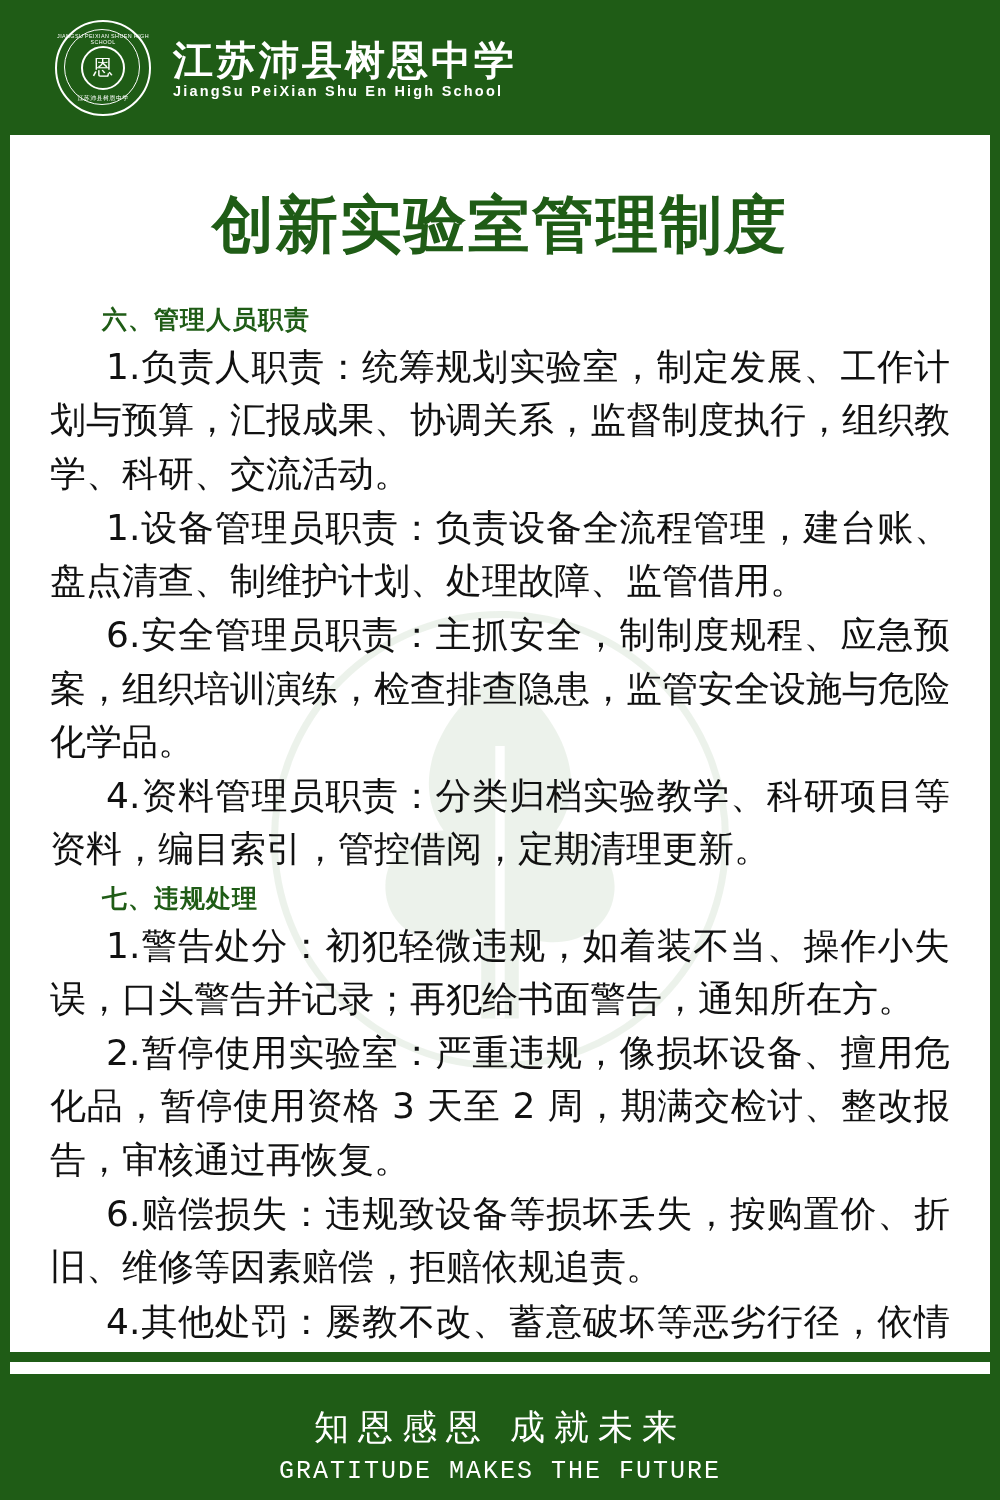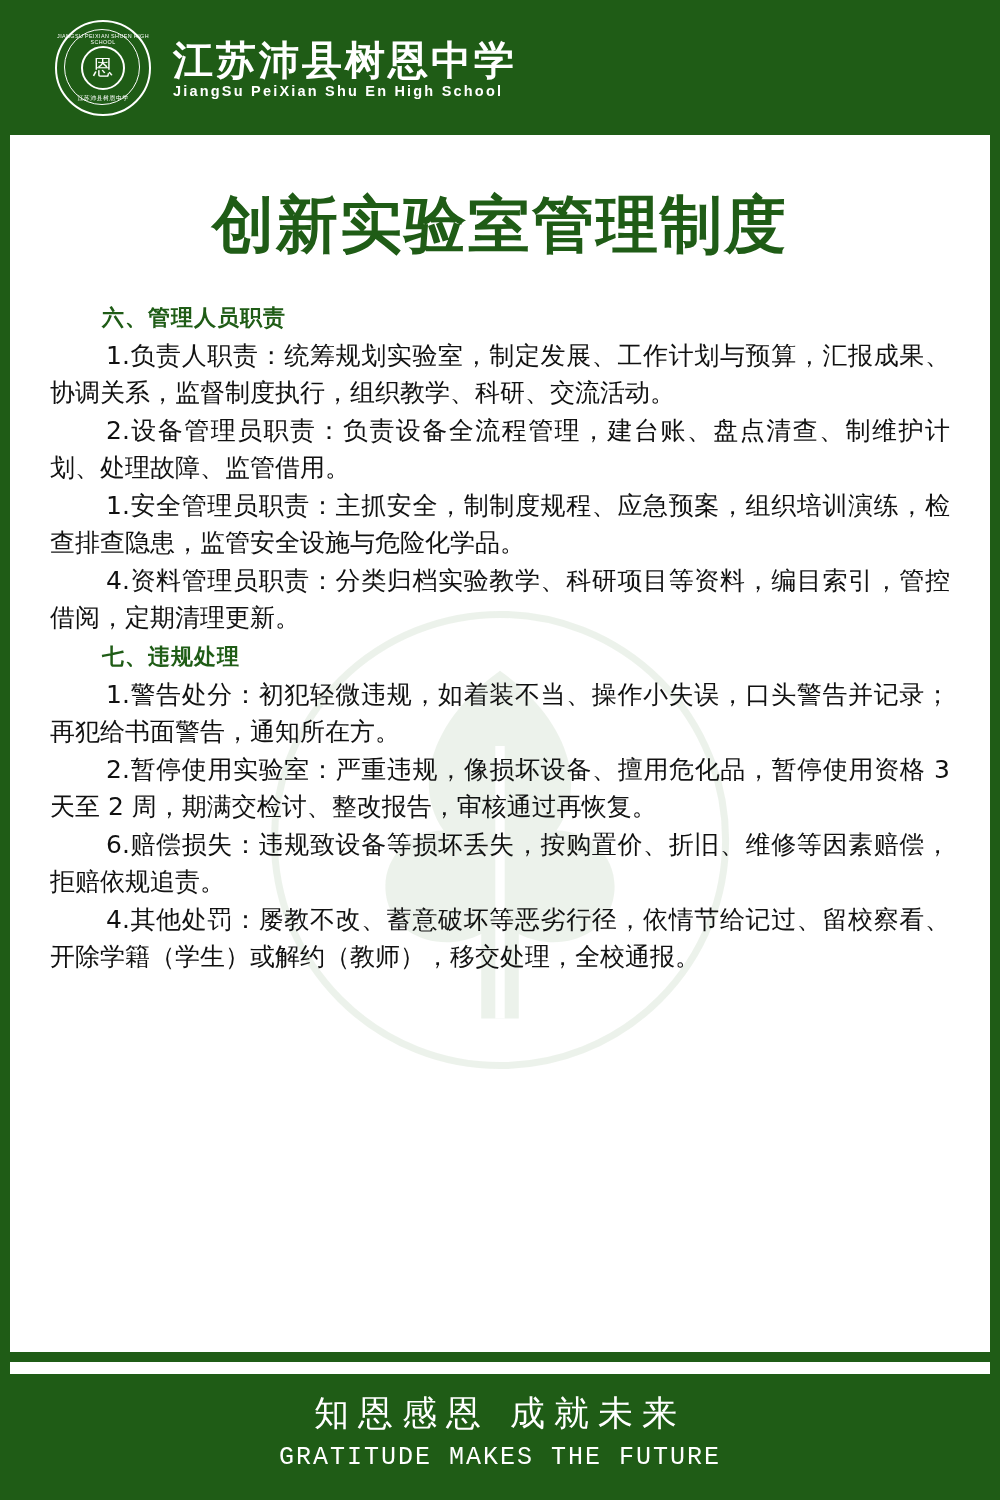--- a/index.html
+++ b/index.html
@@ -124,27 +124,27 @@
     margin-top: 48px;
   }
   .doc-body {
     position: relative;
     margin: 36px 40px 0 40px;
     font-family: "DejaVu Sans", sans-serif;
     color: #111111;
   }
   .sec-head {
     color: #1f5c16;
-    font-size: 22px;
+    font-size: 25px;
     font-weight: bold;
     margin: 6px 0 4px 52px;
     letter-spacing: 1px;
   }
   .para {
-    font-size: 25px;
+    font-size: 36px;
     line-height: 1.48;
     text-indent: 56px;
     margin: 0 0 1px 0;
     text-align: justify;
     letter-spacing: 0px;
   }
   
   .footer-rule {
     position: absolute;
     left: -10px;
@@ -160,21 +160,21 @@
     width: 1000px;
     height: 126px;
     background: #1f5c16;
     color: #ffffff;
     text-align: center;
   }
   .footer-cn {
     font-size: 35px;
     letter-spacing: 9px;
     font-family: "DejaVu Sans", sans-serif;
-    padding-top: 16px;
+    padding-top: 30px;
   }
   .footer-en {
     font-size: 25px;
     letter-spacing: 2px;
     font-family: Liberation Mono, monospace;
     margin-top: 6px;
   }
 </style>
 </head>
 <body>
@@ -201,22 +201,22 @@
       <path d="M100 28 C72 48 62 76 76 96 C60 96 48 110 52 126 C56 142 76 148 92 140 L92 176 L108 176 L108 140 C124 148 144 142 148 126 C152 110 140 96 124 96 C138 76 128 48 100 28 Z" fill="#6c9a62"></path>
       <path d="M100 60 L100 176" stroke="#ffffff" stroke-width="4" fill="none"></path>
     </svg>
 
     <div class="title">创新实验室管理制度</div>
 
     <div class="doc-body">
 
       <div class="sec-head">六、管理人员职责</div>
       <p class="para">1.负责人职责：统筹规划实验室，制定发展、工作计划与预算，汇报成果、协调关系，监督制度执行，组织教学、科研、交流活动。</p>
-      <p class="para">2.设备管理员职责：负责设备全流程管理，建台账、盘点清查、制维护计划、处理故障、监管借用。</p>
-      <p class="para">1.安全管理员职责：主抓安全，制制度规程、应急预案，组织培训演练，检查排查隐患，监管安全设施与危险化学品。</p>
+      <p class="para">1.设备管理员职责：负责设备全流程管理，建台账、盘点清查、制维护计划、处理故障、监管借用。</p>
+      <p class="para">6.安全管理员职责：主抓安全，制制度规程、应急预案，组织培训演练，检查排查隐患，监管安全设施与危险化学品。</p>
       <p class="para">4.资料管理员职责：分类归档实验教学、科研项目等资料，编目索引，管控借阅，定期清理更新。</p>
 
       <div class="sec-head">七、违规处理</div>
       <p class="para">1.警告处分：初犯轻微违规，如着装不当、操作小失误，口头警告并记录；再犯给书面警告，通知所在方。</p>
       <p class="para">2.暂停使用实验室：严重违规，像损坏设备、擅用危化品，暂停使用资格 3 天至 2 周，期满交检讨、整改报告，审核通过再恢复。</p>
       <p class="para">6.赔偿损失：违规致设备等损坏丢失，按购置价、折旧、维修等因素赔偿，拒赔依规追责。</p>
       <p class="para">4.其他处罚：屡教不改、蓄意破坏等恶劣行径，依情节给记过、留校察看、开除学籍（学生）或解约（教师），移交处理，全校通报。</p>
 
     </div>
   </div>

